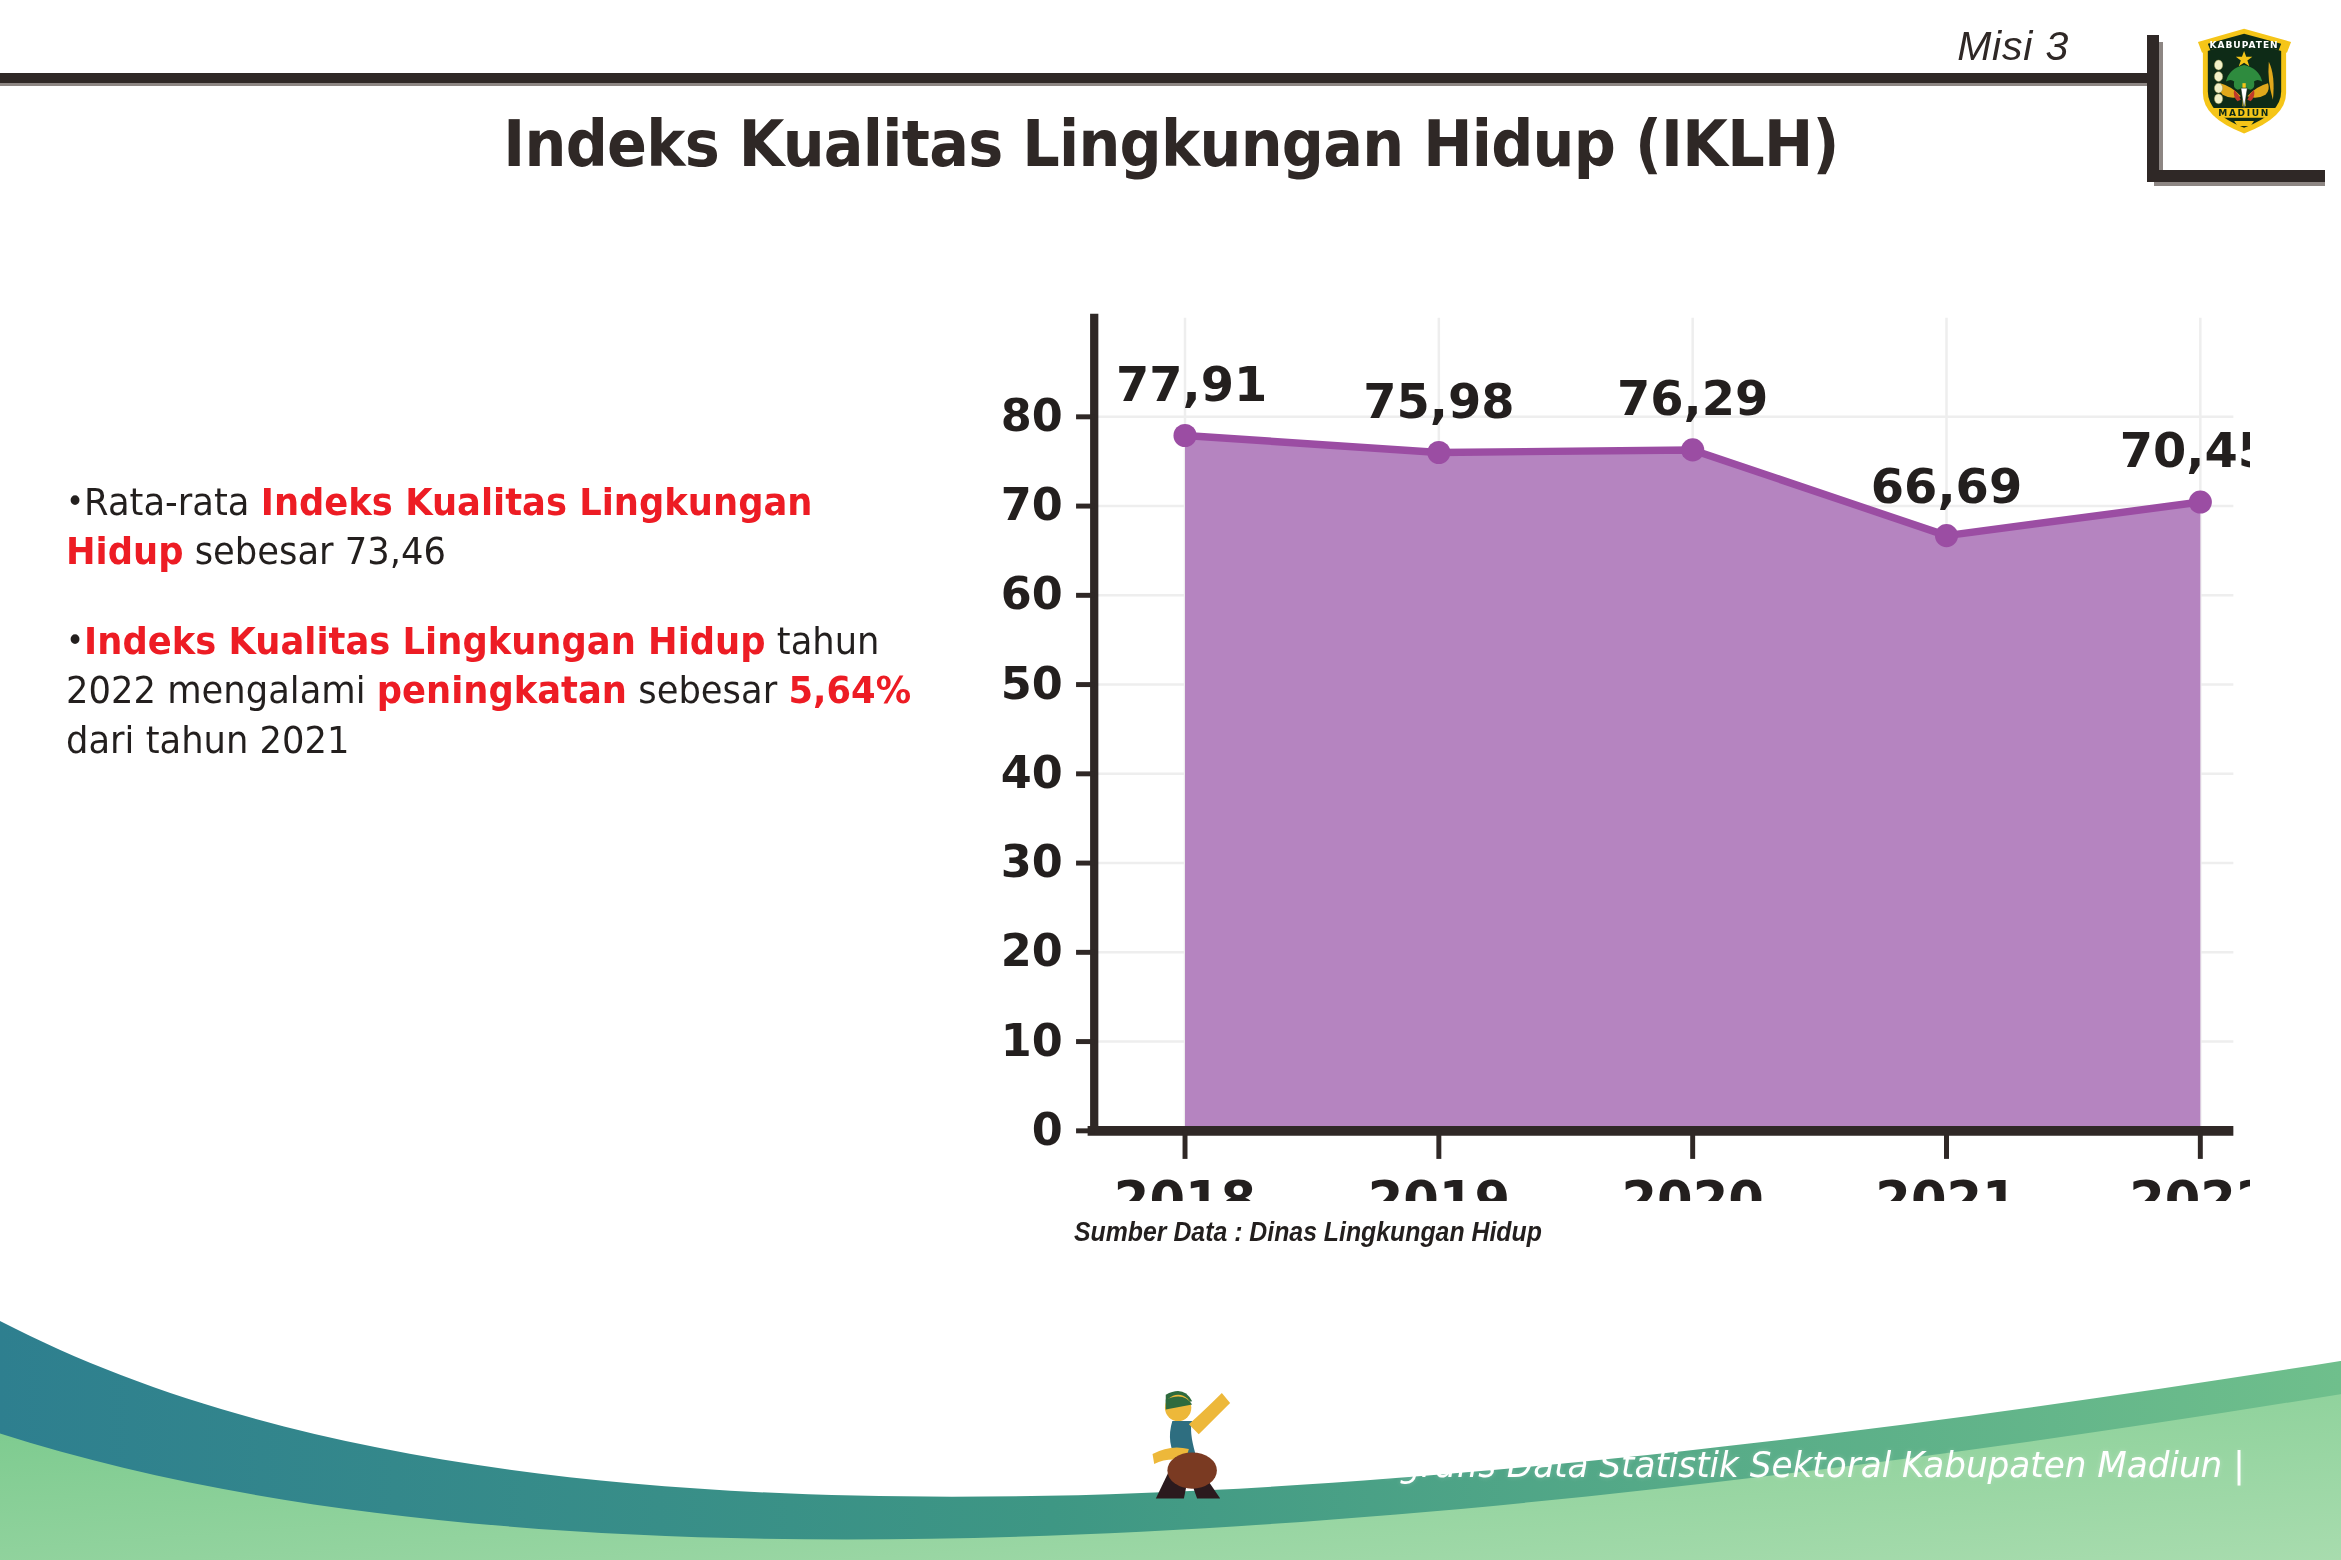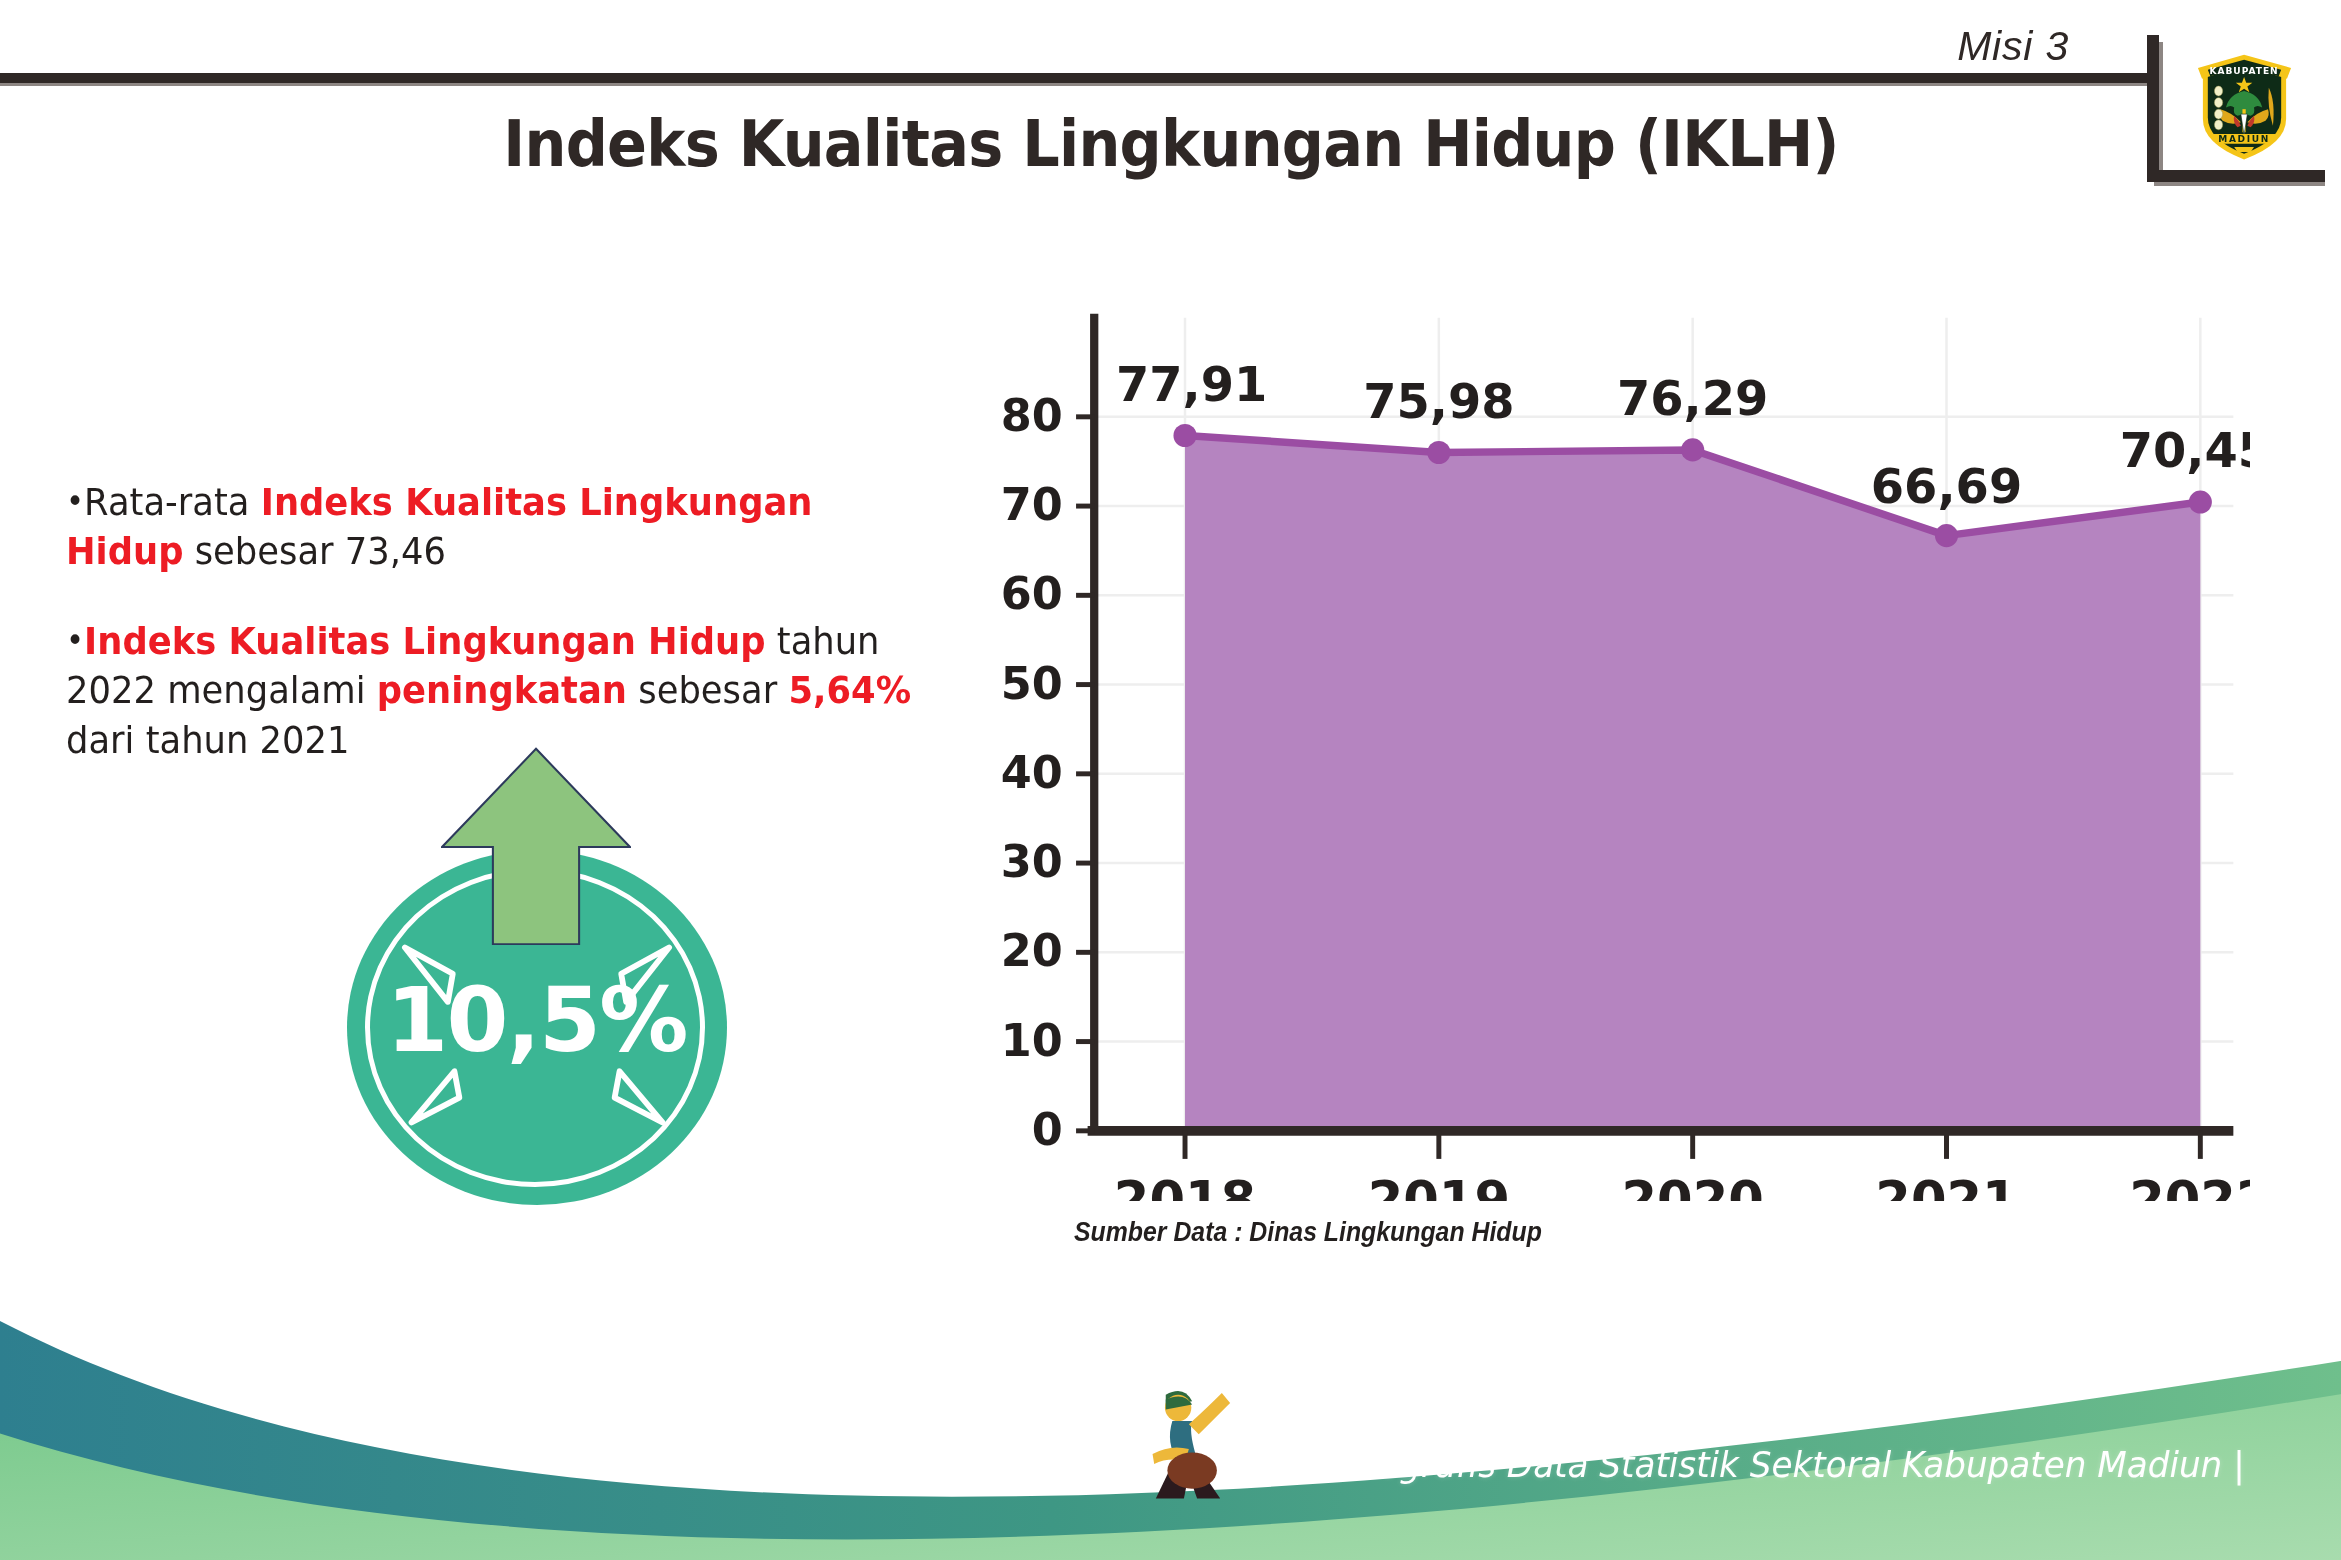--- a/index.html
+++ b/index.html
@@ -28,21 +28,21 @@
     letter-spacing:0.8px;white-space:nowrap;
   }
   .corner-frame{
     position:absolute;left:2147px;top:35px;width:178px;height:147px;
   }
   .corner-frame .vbar{position:absolute;left:0;top:0;width:12.4px;height:147px;background:#2F2826;}
   .corner-frame .hbar{position:absolute;left:0;bottom:0;width:178px;height:12.4px;background:#2F2826;}
   .corner-frame .vbar::after{content:"";position:absolute;left:12.4px;top:6.6px;width:4.1px;height:140px;background:#8d8683;}
   .corner-frame .hbar::after{content:"";position:absolute;left:6.6px;top:12.4px;width:171px;height:4.1px;background:#8d8683;}
 
-  .emblem{position:absolute;left:2193px;top:43px;width:103px;height:120px;}
+  .emblem{position:absolute;left:2193px;top:17px;width:103px;height:120px;}
 
   
   .title{
     position:absolute;left:0;right:0;top:107px;
     text-align:center;
     font-family:"DejaVu Sans",sans-serif;
     font-weight:bold;
     font-size:64px;
     color:#2F2826;
     letter-spacing:-0.8px;
@@ -161,37 +161,20 @@
 
   <div class="bullets">
     <div class="bullet">
       <span class="dot">•</span><span>Rata-rata </span><span class="red">Indeks Kualitas Lingkungan Hidup</span><span> sebesar 73,46</span>
     </div>
     <div class="bullet">
       <span class="dot">•</span><span class="red">Indeks Kualitas Lingkungan Hidup</span><span> tahun 2022 mengalami </span><span class="red">peningkatan</span><span> sebesar </span><span class="red">5,64%</span><span> dari tahun 2021</span>
     </div>
   </div>
 
-  <div class="badge-wrap">
-    <div class="badge-circle"></div>
-    <svg class="tk-svg" viewBox="0 0 460 430">
-      <g fill="none" stroke="#ffffff" stroke-width="7" stroke-linejoin="round">
-        <polygon points="70,118 128,150 122,184"></polygon>
-        <polygon points="390,118 332,150 338,184"></polygon>
-        <polygon points="78,330 136,300 130,268"></polygon>
-        <polygon points="382,330 324,300 330,268"></polygon>
-      </g>
-    </svg>
-    <div class="badge-ring"></div>
-    <svg class="badge-arrow" viewBox="0 0 230 240">
-      <path d="M115 4 L226 120 L166 120 L166 238 L64 238 L64 120 L4 120 Z" fill="#8DC47E" stroke="#2D3A5C" stroke-width="5"></path>
-      <path d="M115 4 L226 120 L166 120 L166 238 L64 238 L64 120 L4 120 Z" fill="#8DC47E" stroke="none"></path>
-    </svg>
-    <div class="badge-pct">10,5%</div>
-  </div>
 
   <div class="chart">
     <svg id="chartsvg" viewBox="0 0 1560 1100" width="1288" height="908">
         <line x1="160" y1="1015" x2="1540" y2="1015" stroke="#eeeeee" stroke-width="3"></line>
         <line x1="160" y1="906.875" x2="1540" y2="906.875" stroke="#eeeeee" stroke-width="3"></line>
         <line x1="160" y1="798.75" x2="1540" y2="798.75" stroke="#eeeeee" stroke-width="3"></line>
         <line x1="160" y1="690.625" x2="1540" y2="690.625" stroke="#eeeeee" stroke-width="3"></line>
         <line x1="160" y1="582.5" x2="1540" y2="582.5" stroke="#eeeeee" stroke-width="3"></line>
         <line x1="160" y1="474.375" x2="1540" y2="474.375" stroke="#eeeeee" stroke-width="3"></line>
         <line x1="160" y1="366.25" x2="1540" y2="366.25" stroke="#eeeeee" stroke-width="3"></line>

